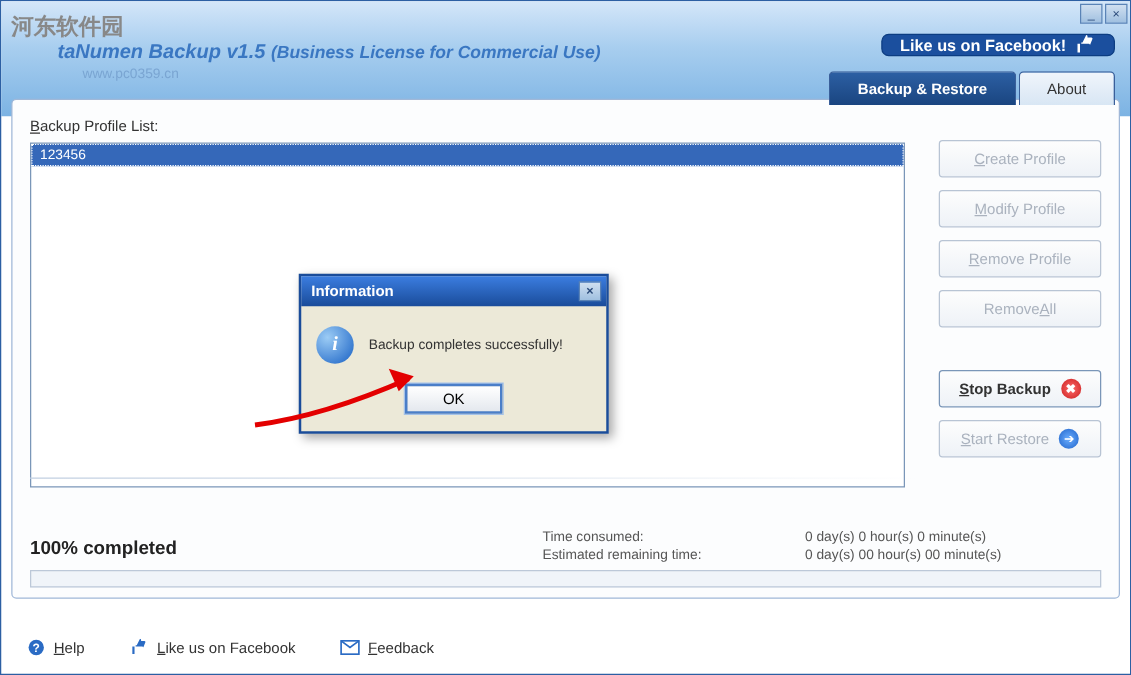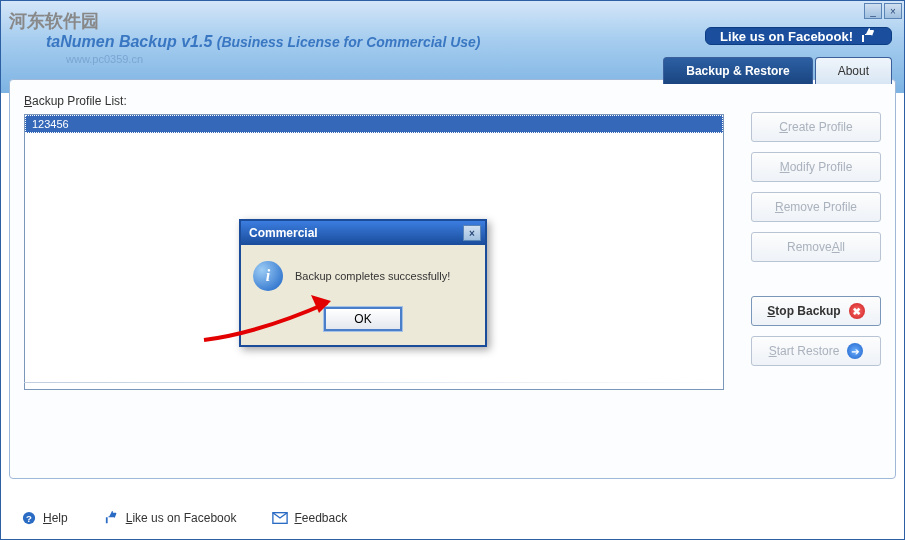--- a/index.html
+++ b/index.html
@@ -105,20 +105,30 @@
       <div class="side-btn"><u>M</u>odify Profile</div>
       <div class="side-btn"><u>R</u>emove Profile</div>
       <div class="side-btn">Remove <u>A</u>ll</div>
       <div style="height:14px"></div>
       <div class="side-btn enabled"><u>S</u>top Backup<span class="circ red">✖</span></div>
       <div class="side-btn"><u>S</u>tart Restore<span class="circ blue">➔</span></div>
     </div>
 
     <div class="divider"></div>
 
+    <div class="progress-area">
+      <div class="time-grid">
+        <div class="progress-label">100% completed</div>
+        <div>Time consumed:</div>
+        <div>0 day(s) 0 hour(s) 0 minute(s)</div>
+        <div style="grid-column:2">Estimated remaining time:</div>
+        <div>0 day(s) 00 hour(s) 00 minute(s)</div>
+      </div>
+      <div class="pbar"></div>
+    </div>
   </div>
 
   <div class="footer">
     <div class="foot-link">
       <svg class="foot-icon" viewBox="0 0 16 16">
           <circle cx="8" cy="8" r="7" fill="#2a6bc4"></circle>
           <text x="8" y="12" text-anchor="middle" fill="#fff" font-size="11" font-weight="bold">?</text>
         </svg>
       <span><u>H</u>elp</span>
     </div>
@@ -132,21 +142,21 @@
       <svg class="foot-icon" viewBox="0 0 18 14">
           <rect x="1" y="1" width="16" height="12" fill="none" stroke="#2a6bc4" stroke-width="1.5"></rect>
           <path d="M1 1l8 6 8-6" fill="none" stroke="#2a6bc4" stroke-width="1.5"></path>
         </svg>
       <span><u>F</u>eedback</span>
     </div>
   </div>
 
   <div class="dialog">
     <div class="dlg-title">
-      <span>Commercial</span>
+      <span>Information</span>
       <div class="dlg-close">×</div>
     </div>
     <div class="dlg-body">
       <div class="info-icon">i</div>
       <span>Backup completes successfully!</span>
     </div>
     <div class="dlg-btns">
       <button class="ok-btn">OK</button>
     </div>
   </div>

